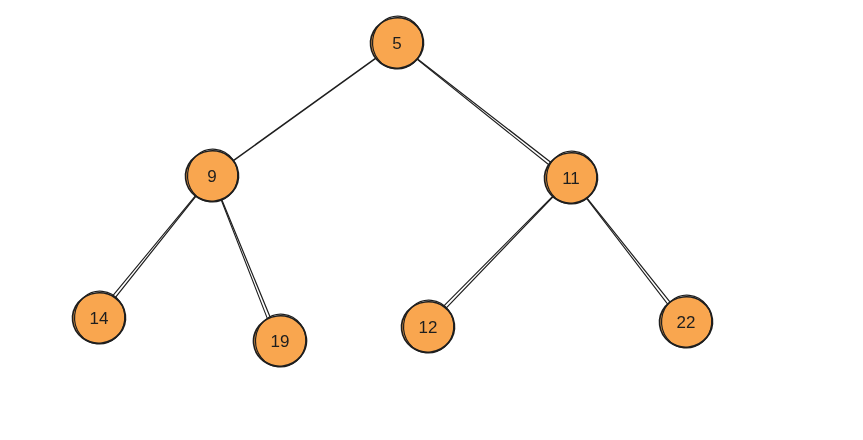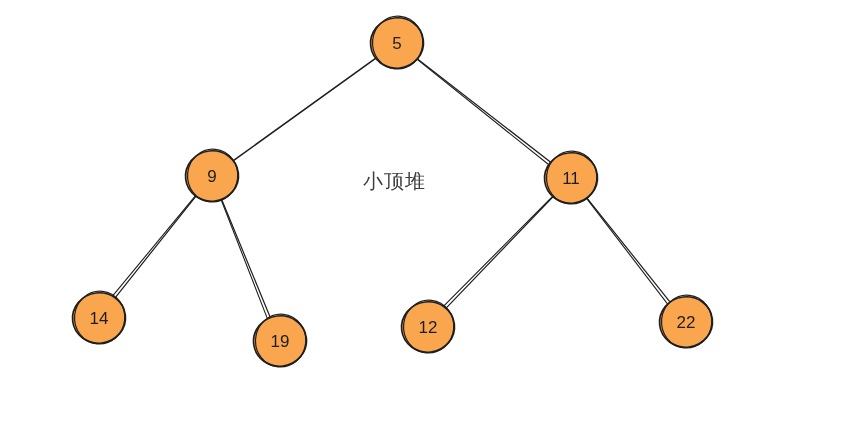--- a/index.html
+++ b/index.html
@@ -95,14 +95,13 @@
         <ellipse cx="428" cy="327" rx="26.5" ry="25.2" transform="rotate(-7 428 327)" fill="#F9A64F" stroke="#1E1E1E" stroke-width="1.7"></ellipse>
         <ellipse cx="428.6" cy="326.5" rx="25.1" ry="26.4" transform="rotate(6 428 327)" fill="none" stroke="#1E1E1E" stroke-width="1.2"></ellipse>
         <text x="428" y="327" text-anchor="middle" dy="0.35em" fill="#1E1E1E" class="node-label">12</text>
       </g>
       <g>
         <ellipse cx="686" cy="322" rx="26.5" ry="25.2" transform="rotate(-7 686 322)" fill="#F9A64F" stroke="#1E1E1E" stroke-width="1.7"></ellipse>
         <ellipse cx="686.6" cy="321.5" rx="25.1" ry="26.4" transform="rotate(6 686 322)" fill="none" stroke="#1E1E1E" stroke-width="1.2"></ellipse>
         <text x="686" y="322" text-anchor="middle" dy="0.35em" fill="#1E1E1E" class="node-label">22</text>
       </g>
     </svg>
-  <div id="diagram-title">小顶堆</div>
 </div>
 
 </body></html>

